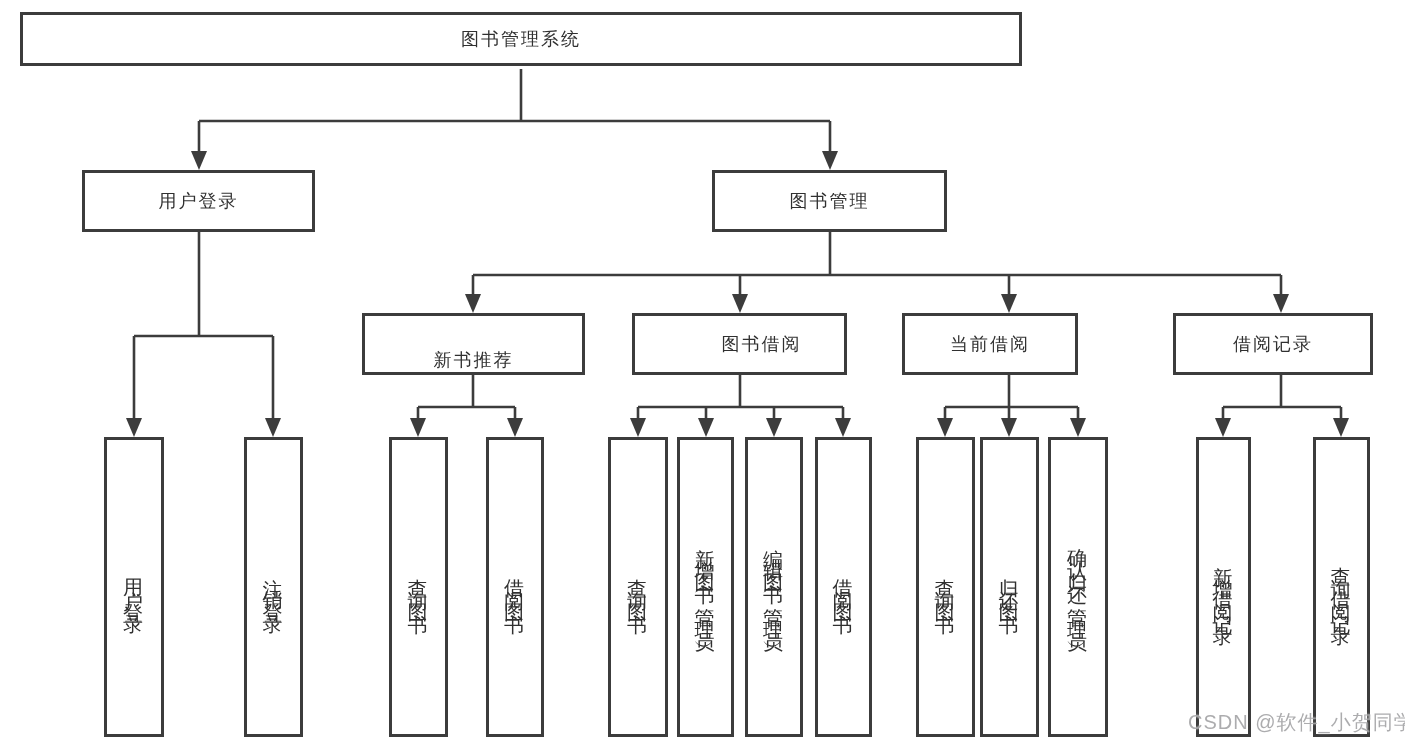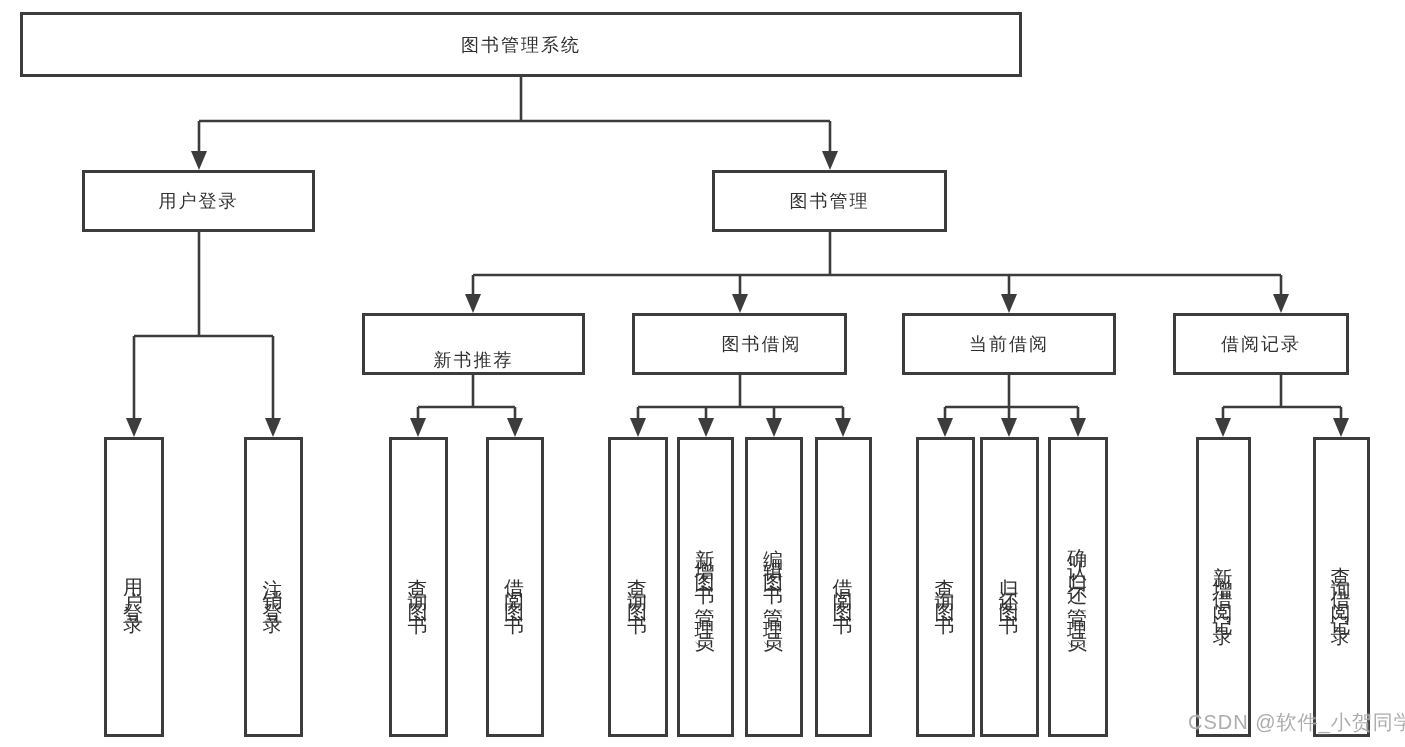--- a/index.html
+++ b/index.html
@@ -17,31 +17,31 @@
   }
   .hlabel{
     font-size:18px;letter-spacing:2px;color:#303030;white-space:nowrap;
   }
   .leaf{
     writing-mode:vertical-rl;text-orientation:mixed;
     font-size:20px;letter-spacing:12px;color:#303030;
     display:flex;align-items:center;justify-content:center;
   }
   
-  .n-root{left:20px;top:12px;width:1002px;height:65px;}
+  .n-root{left:20px;top:12px;width:1002px;height:54px;}
   
   .n-l2{top:170px;height:62px;}
   .n-user-login{left:82px;width:233px;}
   .n-book-mgmt{left:712px;width:235px;}
   
   .n-l3{top:313px;height:62px;}
   .n-newbook{left:362px;width:223px;align-items:flex-end;}
   .n-borrow{left:632px;width:215px;padding-left:44px;}
-  .n-current{left:902px;width:214px;}
-  .n-record{left:1173px;width:176px;}
+  .n-current{left:902px;width:176px;}
+  .n-record{left:1173px;width:200px;}
   
   .n-leaf{top:437px;height:300px;}
   .lf1{left:104px;width:60px;}
   .lf2{left:244px;width:59px;}
   .lf3{left:389px;width:59px;}
   .lf4{left:486px;width:58px;}
   .lf5{left:608px;width:60px;}
   .lf6{left:677px;width:57px;}
   .lf7{left:745px;width:58px;}
   .lf8{left:815px;width:57px;}

